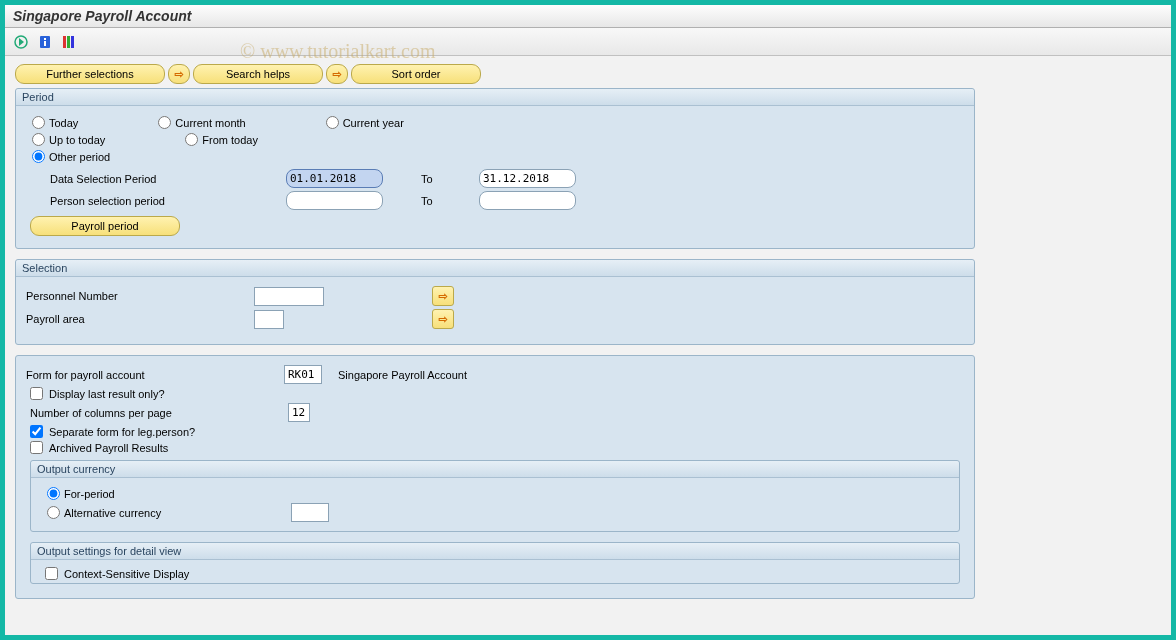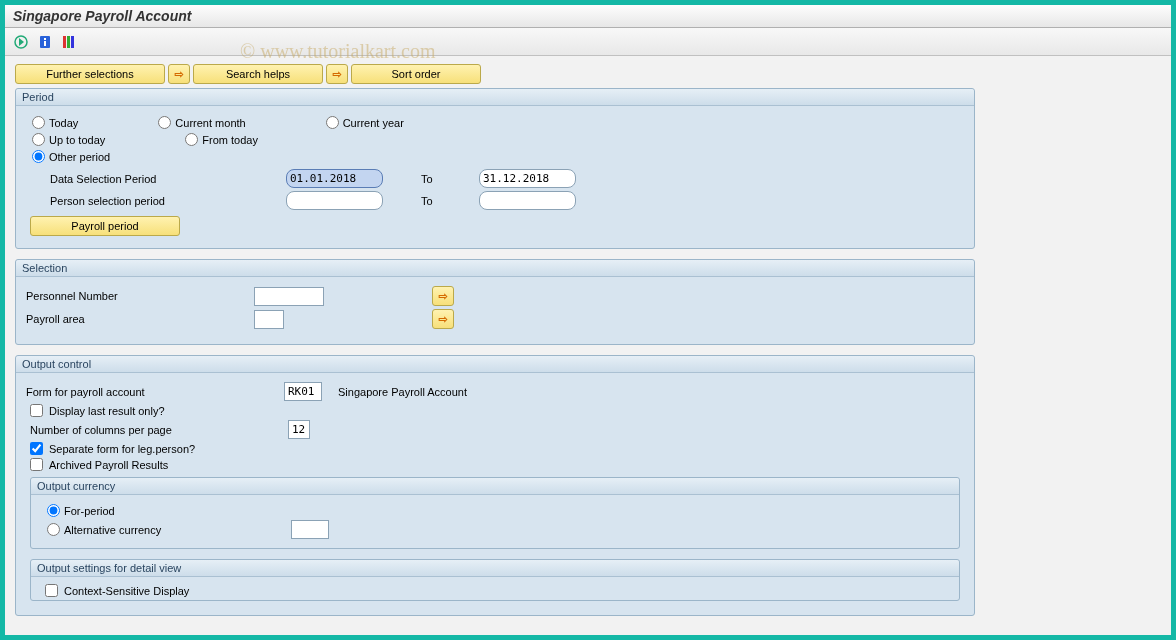--- a/index.html
+++ b/index.html
@@ -54,21 +54,21 @@
     background: #f2f2f2;
   }
   .button-row {
     display: flex;
     gap: 3px;
     margin-bottom: 4px;
   }
   .yellow-btn {
     background: linear-gradient(to bottom, #fff2b0, #f7e07a);
     border: 1px solid #bba94a;
-    border-radius: 3px;
+    border-radius: 9px;
     padding: 2px 4px;
     font-size: 11px;
     display: flex;
     align-items: center;
     justify-content: center;
     cursor: pointer;
     height: 20px;
     min-width: 150px;
   }
   .yellow-btn.small { min-width: 22px; width: 22px; padding: 0; }
@@ -260,21 +260,20 @@
         </div>
         <div class="field-row">
           <span class="field-label-wide">Payroll area</span>
           <input class="text-input tiny-input" value="" style="">
           <div class="arrow-btn" style="margin-left:140px">⇨</div>
         </div>
       </div>
     </div>
 
     <div class="groupbox" style="margin-bottom:0;">
-      <div class="groupbox-title">Output control</div>
       <div class="groupbox-body" style="padding-bottom:8px;">
         <div class="field-row">
           <span style="width:250px">Form for payroll account</span>
           <input class="text-input" style="width: 38px;" value="RK01">
           <span style="margin-left:8px">Singapore Payroll Account</span>
         </div>
         <div class="chk-row">
           <input type="checkbox" style="">
           <span>Display last result only?</span>
         </div>

